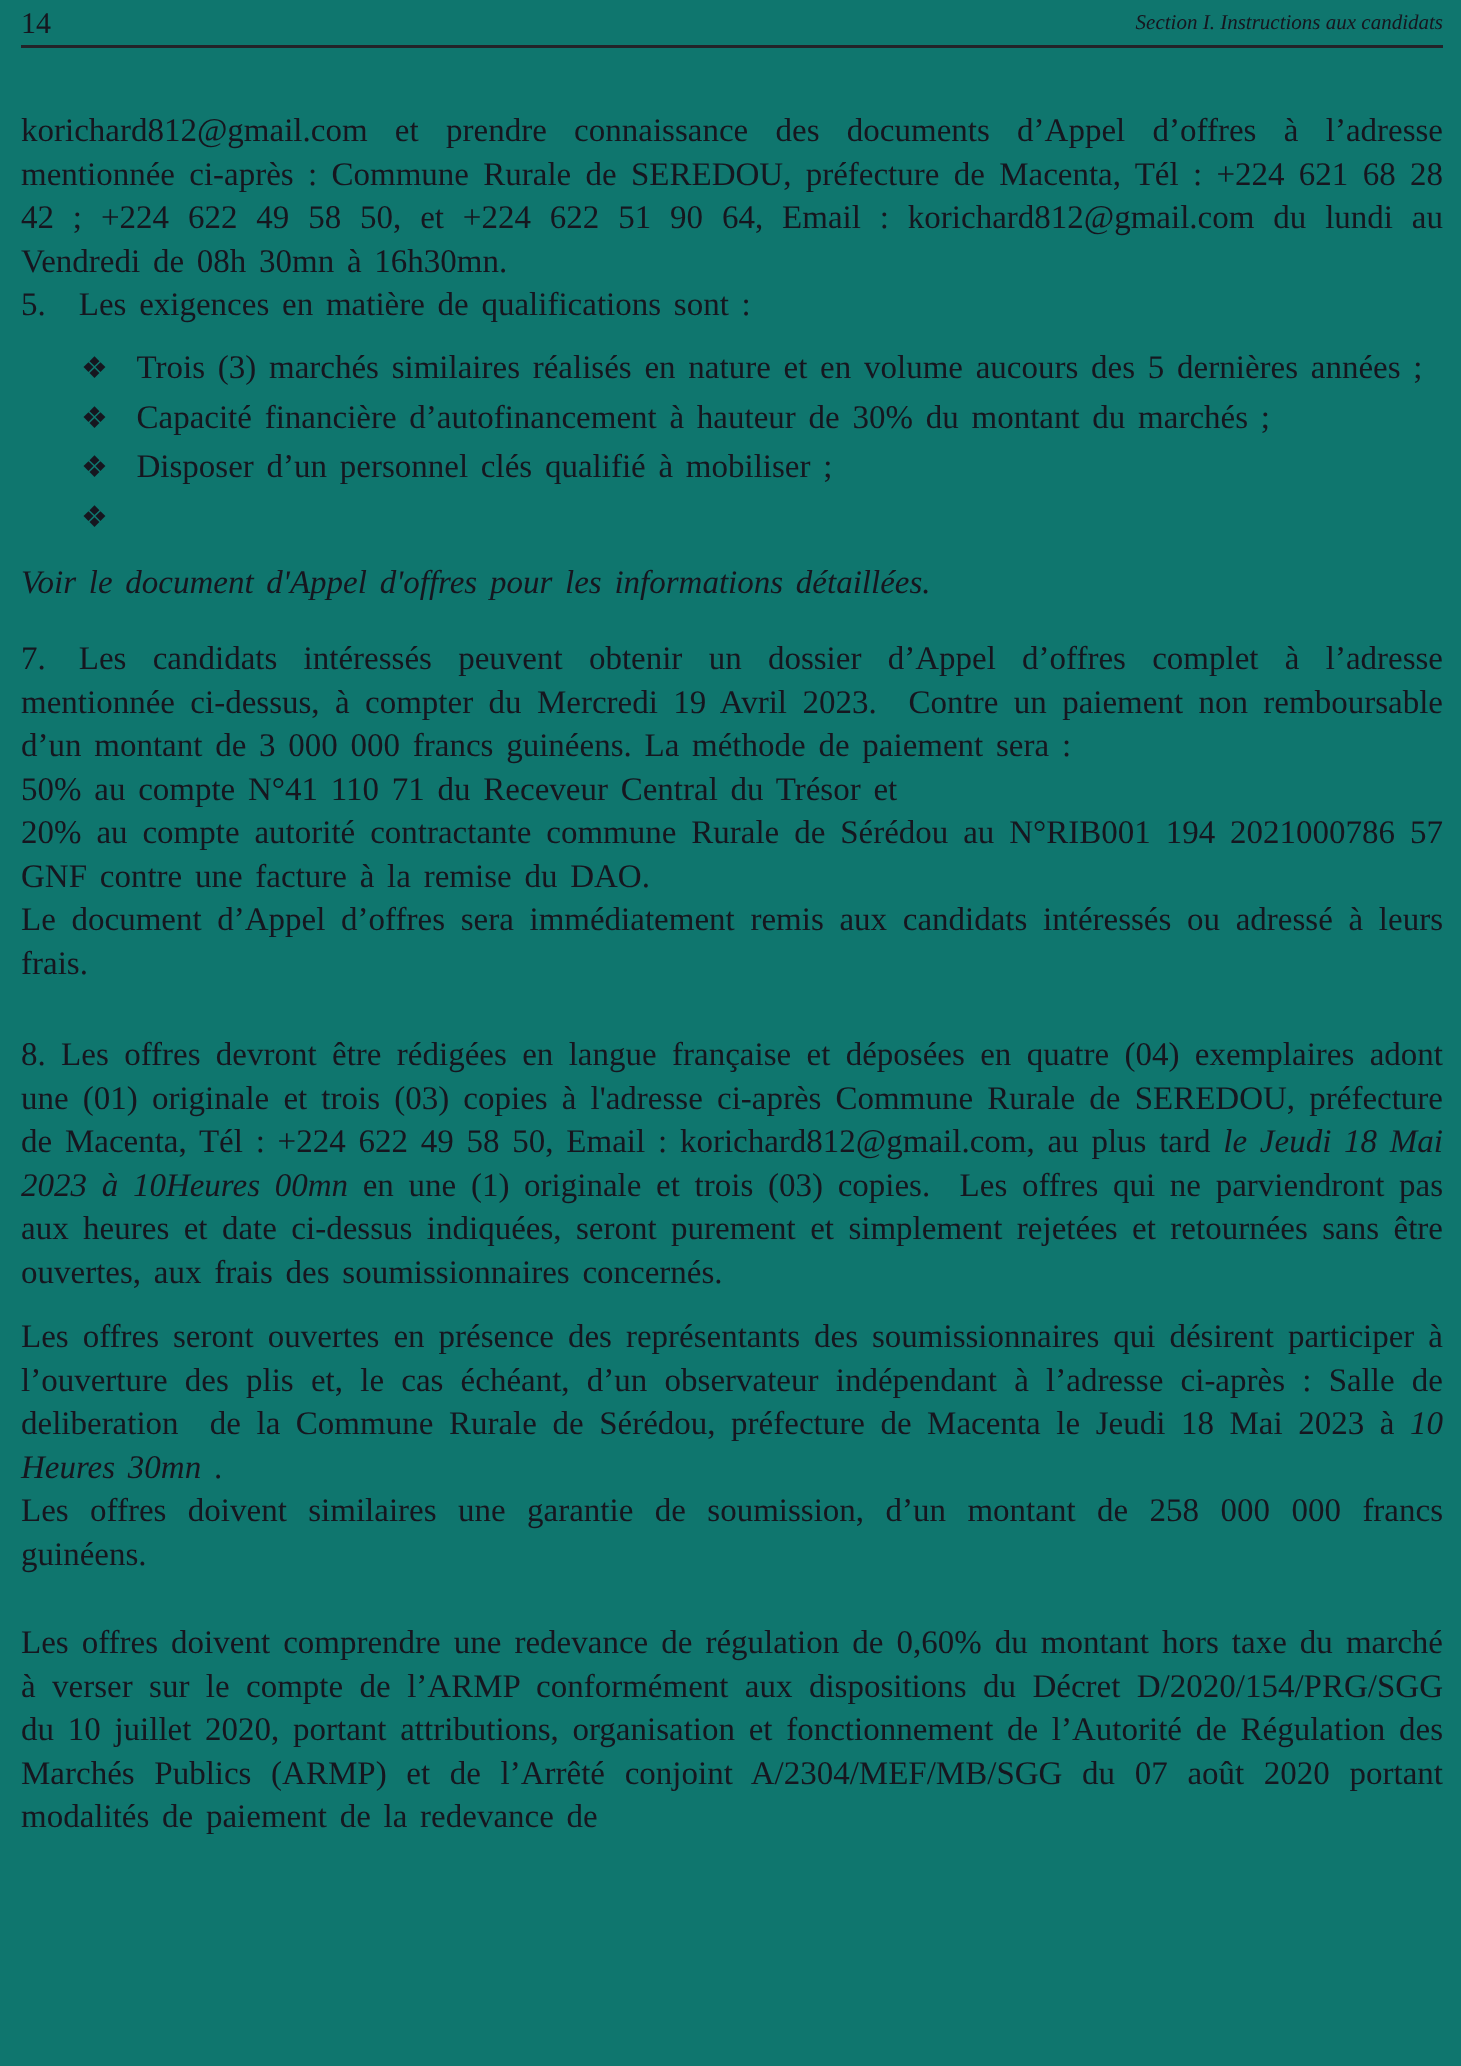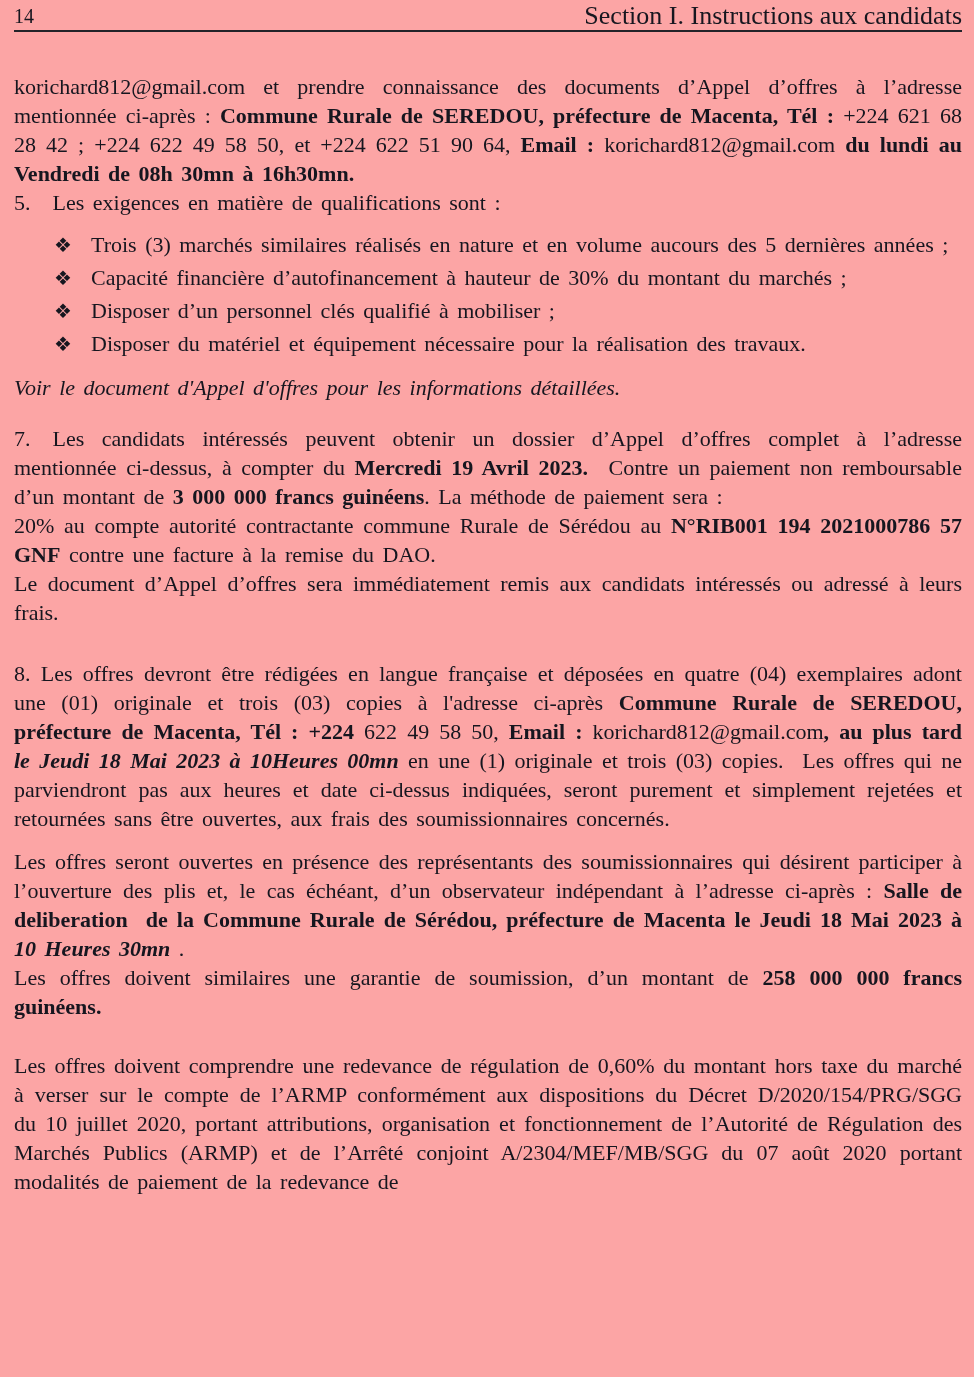--- a/index.html
+++ b/index.html
@@ -12,51 +12,52 @@
     height: 1377px;
     overflow: hidden;
     font-family: "Liberation Serif", "DejaVu Serif", serif;
     color: #16161f;
   }
   .page {
     box-sizing: border-box;
     width: 974px;
     height: 1377px;
     padding: 5px 12px 0 14px;
-    background: #fca5a5;
+    background: #0f766e;
   }
   
   .page-header {
     display: flex;
     justify-content: space-between;
     align-items: flex-end;
     border-bottom: 2px solid #232329;
     padding-bottom: 3px;
   }
   .page-number {
     font-size: 20px;
     line-height: 22px;
   }
   .section-title {
-    font-size: 26px;
+    font-size: 14px;
     line-height: 22px;
+    font-style: italic;
   }
   
   .doc-content {
     margin-top: 40px;
   }
   .para {
     margin: 0;
     font-size: 22px;
     line-height: 29px;
     text-align: justify;
     word-spacing: 3px;
   }
   .para span { white-space: pre-wrap; }
-  .b { font-weight: bold; }
+  .b { font-weight: normal; }
   .i { font-style: italic; }
 
   
   [data-name="para-qualifications-heading"] { margin-top: 0; }
   [data-name="qualifications-list"]         { margin-top: 13px; }
   [data-name="para-see-document-note"]      { margin-top: 14px; }
   [data-name="para-preference-margins"]     { margin-top: 15px; }
   [data-name="para-obtain-dossier"]         { margin-top: 22px; }
   [data-name="para-offres-depot"]           { margin-top: 32px; }
   [data-name="para-ouverture-plis"]         { margin-top: 14px; }
@@ -103,25 +104,25 @@
         <div class="bullet-item" data-name="list-item">
           <span class="bullet-glyph" data-name="diamond-bullet-icon">❖</span>
           <span class="bullet-text" data-name="list-item-text"><span data-name="text-run">Capacité financière d’autofinancement à hauteur de 30% du montant du marchés&nbsp;;</span></span>
         </div>
         <div class="bullet-item" data-name="list-item">
           <span class="bullet-glyph" data-name="diamond-bullet-icon">❖</span>
           <span class="bullet-text" data-name="list-item-text"><span data-name="text-run">Disposer d’un personnel clés qualifié à mobiliser&nbsp;;</span></span>
         </div>
         <div class="bullet-item" data-name="list-item">
           <span class="bullet-glyph" data-name="diamond-bullet-icon">❖</span>
-          <span class="bullet-text" data-name="list-item-text"><span data-name="text-run">Disposer du matériel et équipement nécessaire pour la réalisation des travaux.</span></span>
         </div>
       </div>
       <p class="para" data-name="para-see-document-note"><span class="i" data-name="text-run">Voir le document d'Appel d'offres pour les informations détaillées.</span></p>
       <p class="para" data-name="para-obtain-dossier"><span data-name="text-run">7.  Les candidats intéressés peuvent obtenir un dossier d’Appel d’offres complet à l’adresse mentionnée ci-dessus, à compter du </span><span class="b" data-name="text-run">Mercredi 19 Avril 2023.</span><span data-name="text-run">  Contre un paiement non remboursable d’un montant de </span><span class="b" data-name="text-run">3&nbsp;000&nbsp;000 francs guinéens</span><span data-name="text-run">. La méthode de paiement sera&nbsp;:</span></p>
+      <p class="para" data-name="para-payment-50"><span data-name="text-run">50% au compte </span><span class="b" data-name="text-run">N°41&nbsp;110&nbsp;71</span><span data-name="text-run"> du Receveur Central du Trésor et</span></p>
       <p class="para" data-name="para-payment-20"><span data-name="text-run">20% au compte autorité contractante commune Rurale de Sérédou au </span><span class="b" data-name="text-run">N°RIB001&nbsp;194 2021000786&nbsp;57 GNF</span><span data-name="text-run"> contre une facture à la remise du DAO.</span></p>
       <p class="para" data-name="para-dao-remise"><span data-name="text-run">Le document d’Appel d’offres sera immédiatement remis aux candidats intéressés ou adressé à leurs frais.</span></p>
       <p class="para" data-name="para-offres-depot"><span data-name="text-run">8. Les offres devront être rédigées en langue française et déposées en quatre (04) exemplaires adont une (01) originale et trois (03) copies à l'adresse ci-après </span><span class="b" data-name="text-run">Commune Rurale de SEREDOU, préfecture de Macenta, Tél&nbsp;: +224</span><span data-name="text-run"> 622 49 58 50, </span><span class="b" data-name="text-run">Email&nbsp;:</span><span data-name="text-run"> korichard812@gmail.com</span><span class="b" data-name="text-run">, au plus tard </span><span class="b i" data-name="text-run">le Jeudi 18 Mai 2023 à 10Heures 00mn</span><span data-name="text-run"> en une (1) originale et trois (03) copies.  Les offres qui ne parviendront pas aux heures et date ci-dessus indiquées, seront purement et simplement rejetées et retournées sans être ouvertes, aux frais des soumissionnaires concernés.</span></p>
       <p class="para" data-name="para-ouverture-plis"><span data-name="text-run">Les offres seront ouvertes en présence des représentants des soumissionnaires qui désirent participer à l’ouverture des plis et, le cas échéant, d’un observateur indépendant à l’adresse ci-après&nbsp;: </span><span class="b" data-name="text-run">Salle de deliberation &nbsp;de la Commune Rurale de Sérédou, préfecture de Macenta le Jeudi 18 Mai 2023 à </span><span class="b i" data-name="text-run">10 Heures 30mn</span><span data-name="text-run">&nbsp;.</span></p>
       <p class="para" data-name="para-garantie-soumission"><span data-name="text-run">Les offres doivent similaires une garantie de soumission, d’un montant de </span><span class="b" data-name="text-run">258&nbsp;000&nbsp;000 francs guinéens.</span></p>
       <p class="para" data-name="para-redevance-regulation"><span data-name="text-run">Les offres doivent comprendre une redevance de régulation de 0,60% du montant hors taxe du marché à verser sur le compte de l’ARMP conformément aux dispositions du Décret D/2020/154/PRG/SGG du 10 juillet 2020, portant attributions, organisation et fonctionnement de l’Autorité de Régulation des Marchés Publics (ARMP) et de l’Arrêté conjoint A/2304/MEF/MB/SGG du 07 août 2020 portant modalités de paiement de la redevance de</span></p>
     </main>
 
 </div>
 

